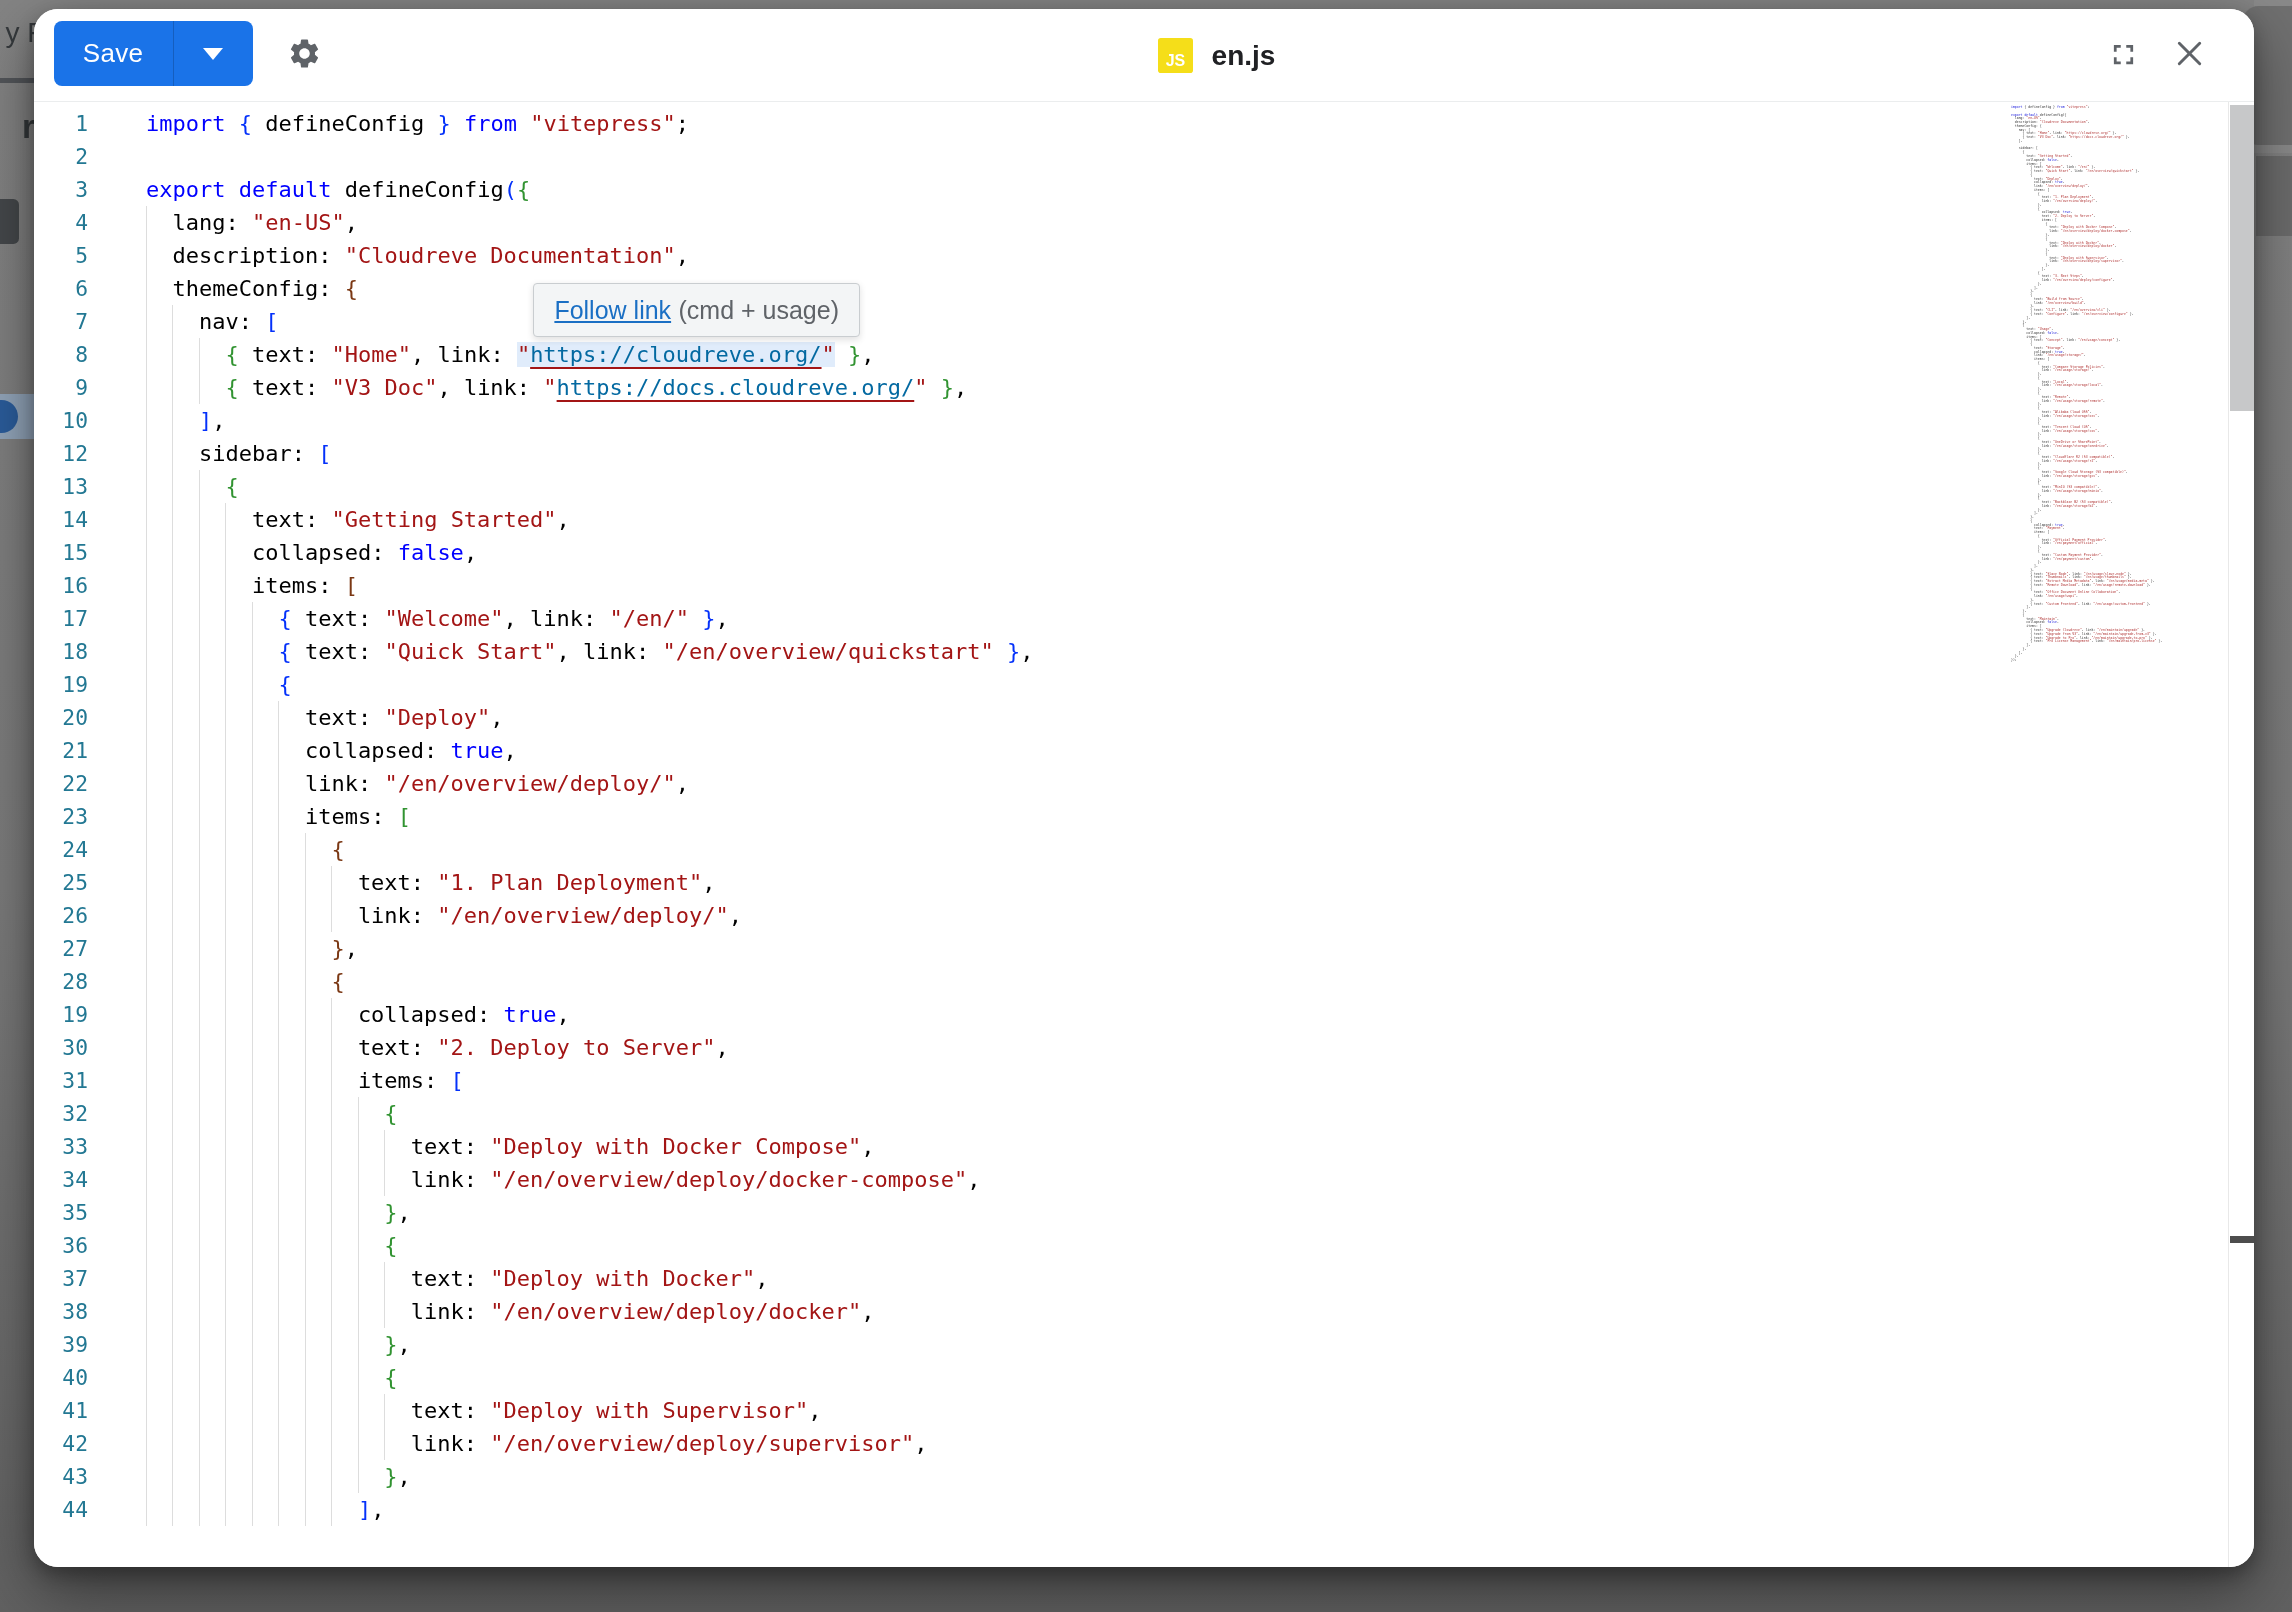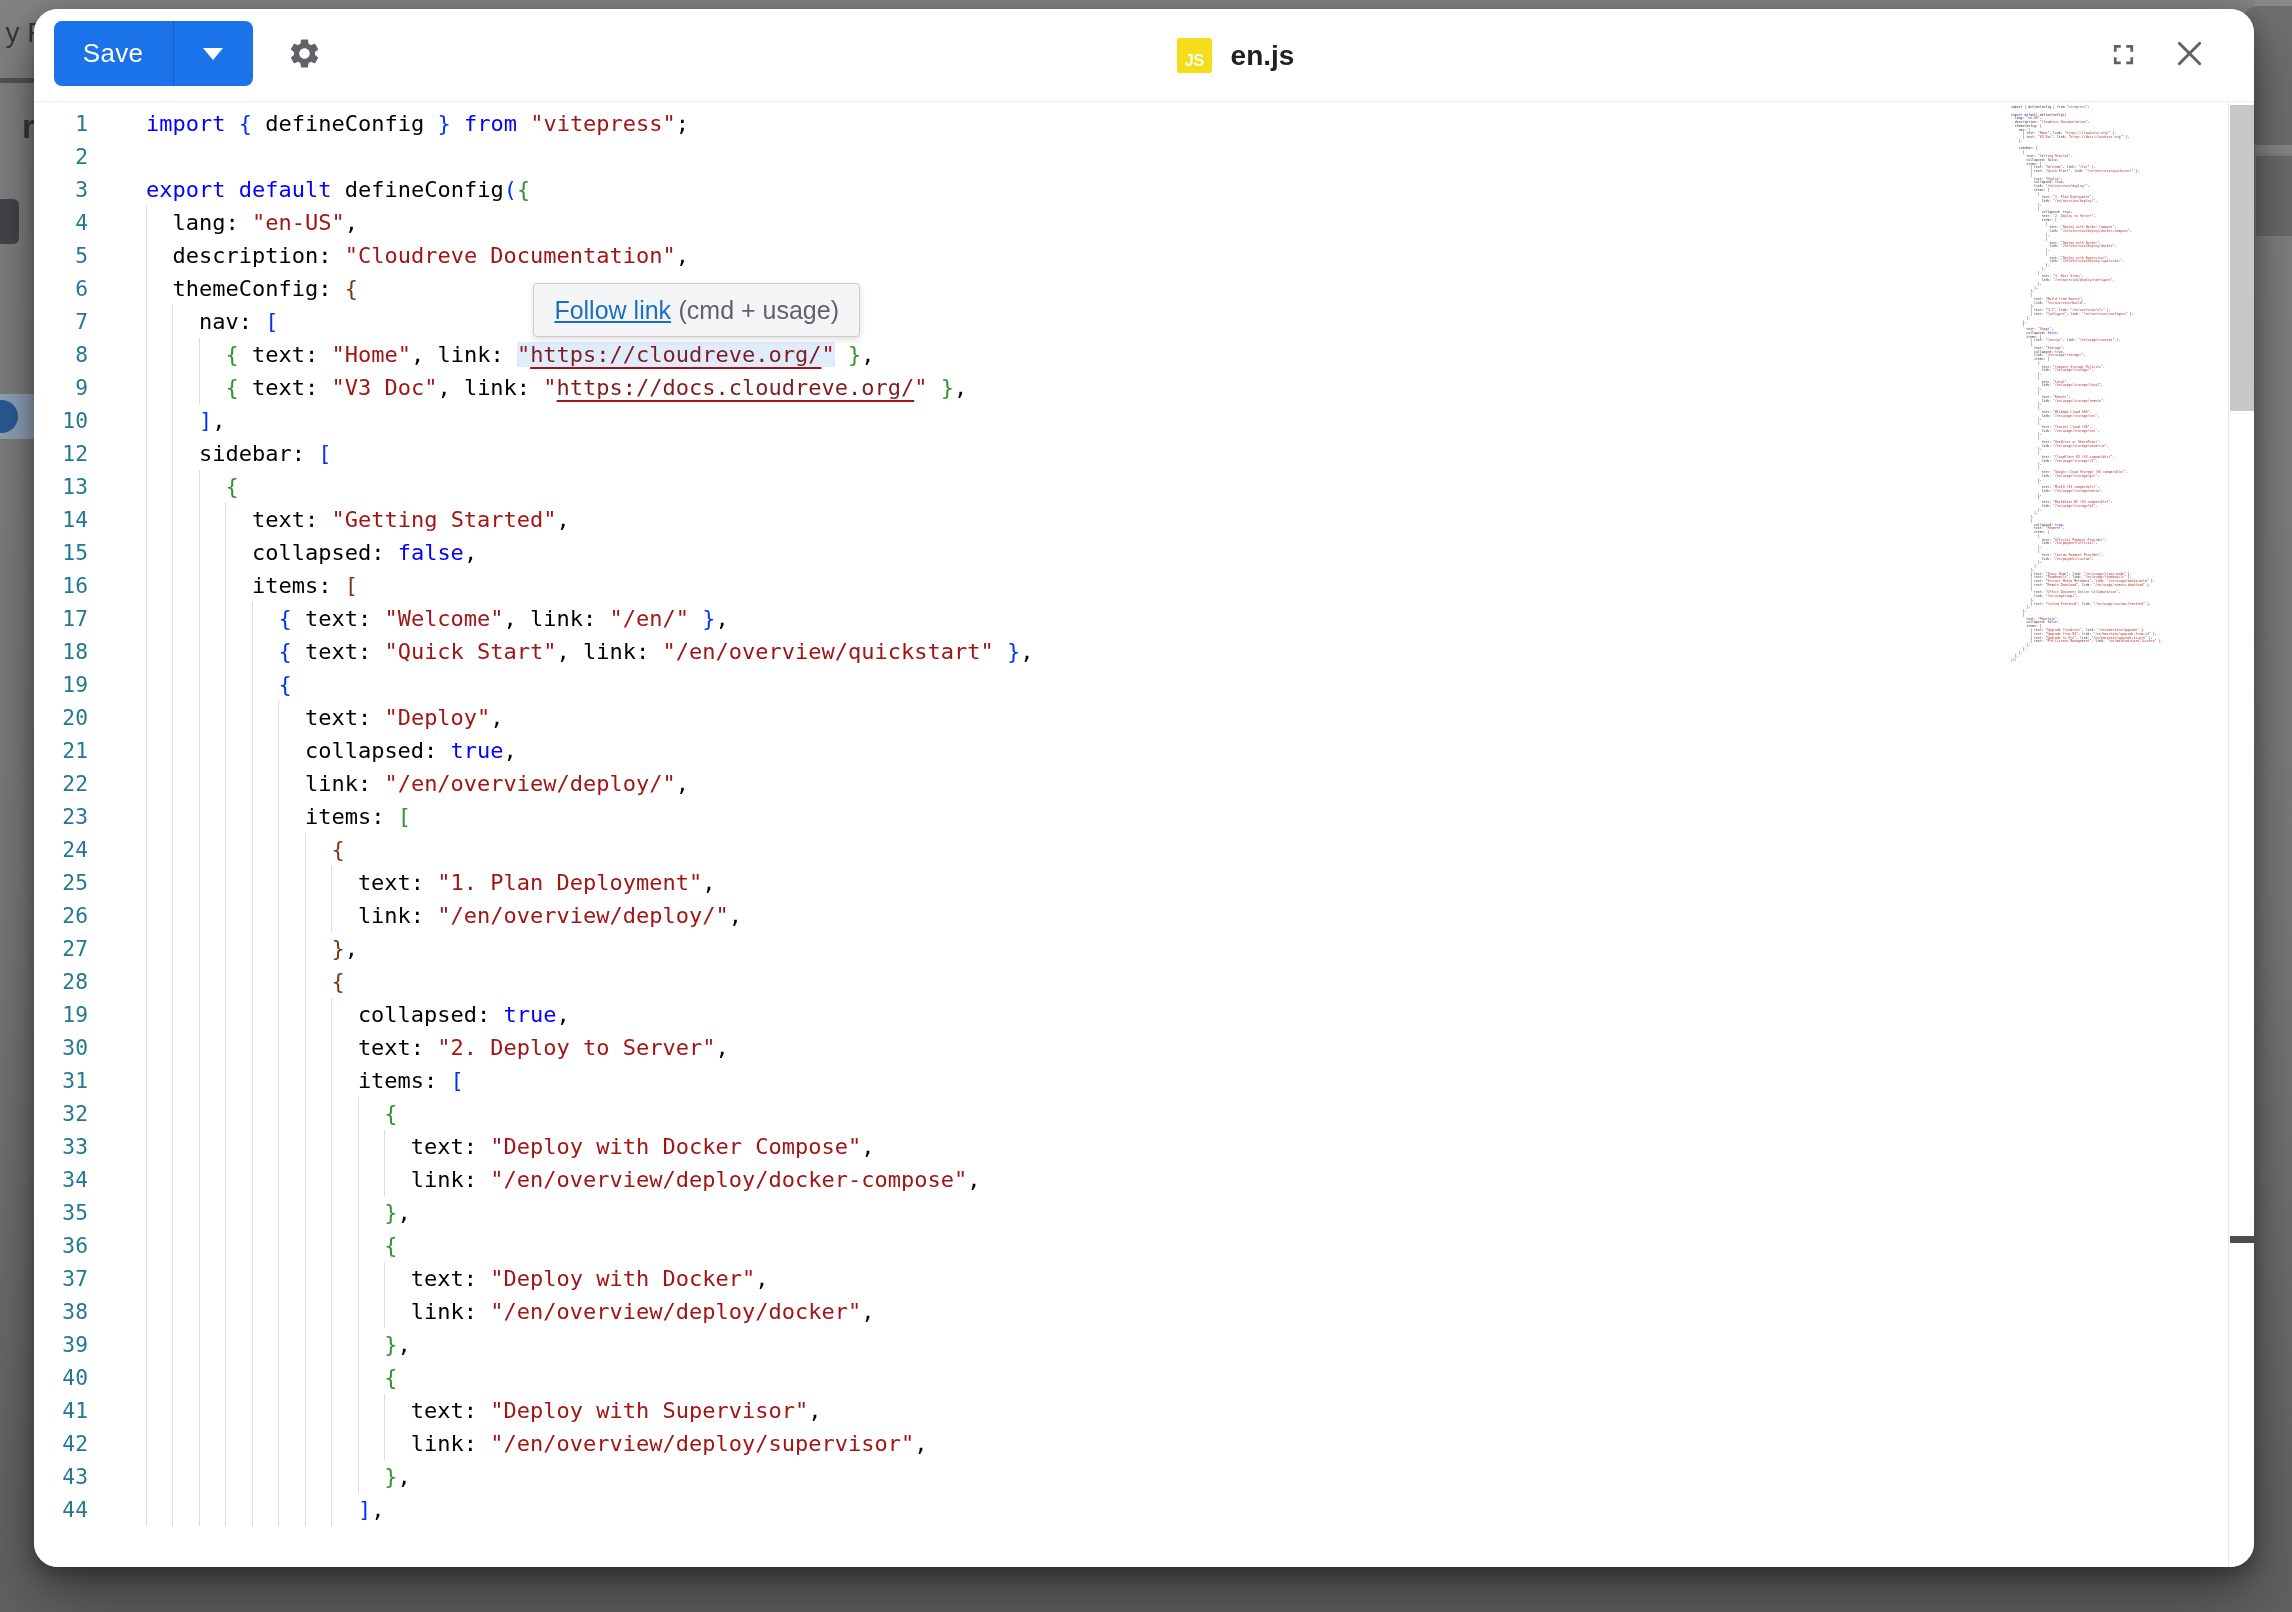--- a/index.html
+++ b/index.html
@@ -36,21 +36,21 @@
   .save-caret { flex:1; display:flex; align-items:center; justify-content:center; }
   .caret-down { width:0; height:0; border-left:10.2px solid transparent; border-right:10.2px solid transparent;
                 border-top:12px solid #fff; }
 
   .icon-btn { position:absolute; width:45px; height:45px; display:flex; align-items:center;
               justify-content:center; background:none; border:none; cursor:pointer; }
   .gear-btn { left:248px; top:22px; }
   .fullscreen-btn { left:2067px; top:23px; }
   .close-btn { left:2133px; top:22px; }
 
-  .title-wrap { position:absolute; left:1124px; top:0; height:93px; display:flex; align-items:center; gap:18.6px;margin-left:19px; }
+  .title-wrap { position:absolute; left:1124px; top:0; height:93px; display:flex; align-items:center; gap:18.6px; }
   .js-badge { width:35px; height:35px; background:#f5de19; border-radius:2.8px;
               display:flex; align-items:flex-end; justify-content:center;
               color:#fff; font-size:16px; font-weight:700; padding-bottom:3.7px; }
   .file-title { font-size:28px; font-weight:600; color:#202124; }
 
   
   .code-pane { position:absolute; left:0; top:93px; right:60px; bottom:0;
                padding-top:4.6px; background:#fff; overflow:hidden;
                font-family:"DejaVu Sans Mono", monospace; font-size:22px; cursor:text; }
   .code-row { display:flex; height:33px; line-height:33px; white-space:pre; }
@@ -58,21 +58,21 @@
   .txt { padding-left:58px; white-space:pre; color:#000; }
   .ind { display:inline-block; width:2ch; height:33px; vertical-align:top;
          box-shadow:inset 0.9px 0 0 #dadada; }
 
   .t-d  { color:#000000; }
   .t-k  { color:#0000ff; }
   .t-s  { color:#a31515; }
   .t-b1 { color:#0431fa; }
   .t-b2 { color:#319331; }
   .t-b3 { color:#7b3814; }
-  .t-u  { color:#7f1d1d; text-decoration:underline; text-decoration-color:#a31515;
+  .t-u  { color:#0369a1; text-decoration:underline; text-decoration-color:#a31515;
           text-decoration-thickness:2.3px; text-underline-offset:4.6px;margin-top:48px; }
   .t-hl { background:#e0ecfb; }
 
   
   .minimap { position:absolute; left:1977px; top:96px; width:217px; height:575px; overflow:hidden; cursor:pointer; }
   .minimap-inner { width:705px; transform:scale(0.342); transform-origin:0 0;
                    font-family:"DejaVu Sans Mono", monospace; font-size:9.3px; line-height:11px; white-space:pre; }
   .mm-line { height:11px; }
   .mm-d { color:#333; } .mm-s { color:#b03434; } .mm-k { color:#2222dd; }
 

